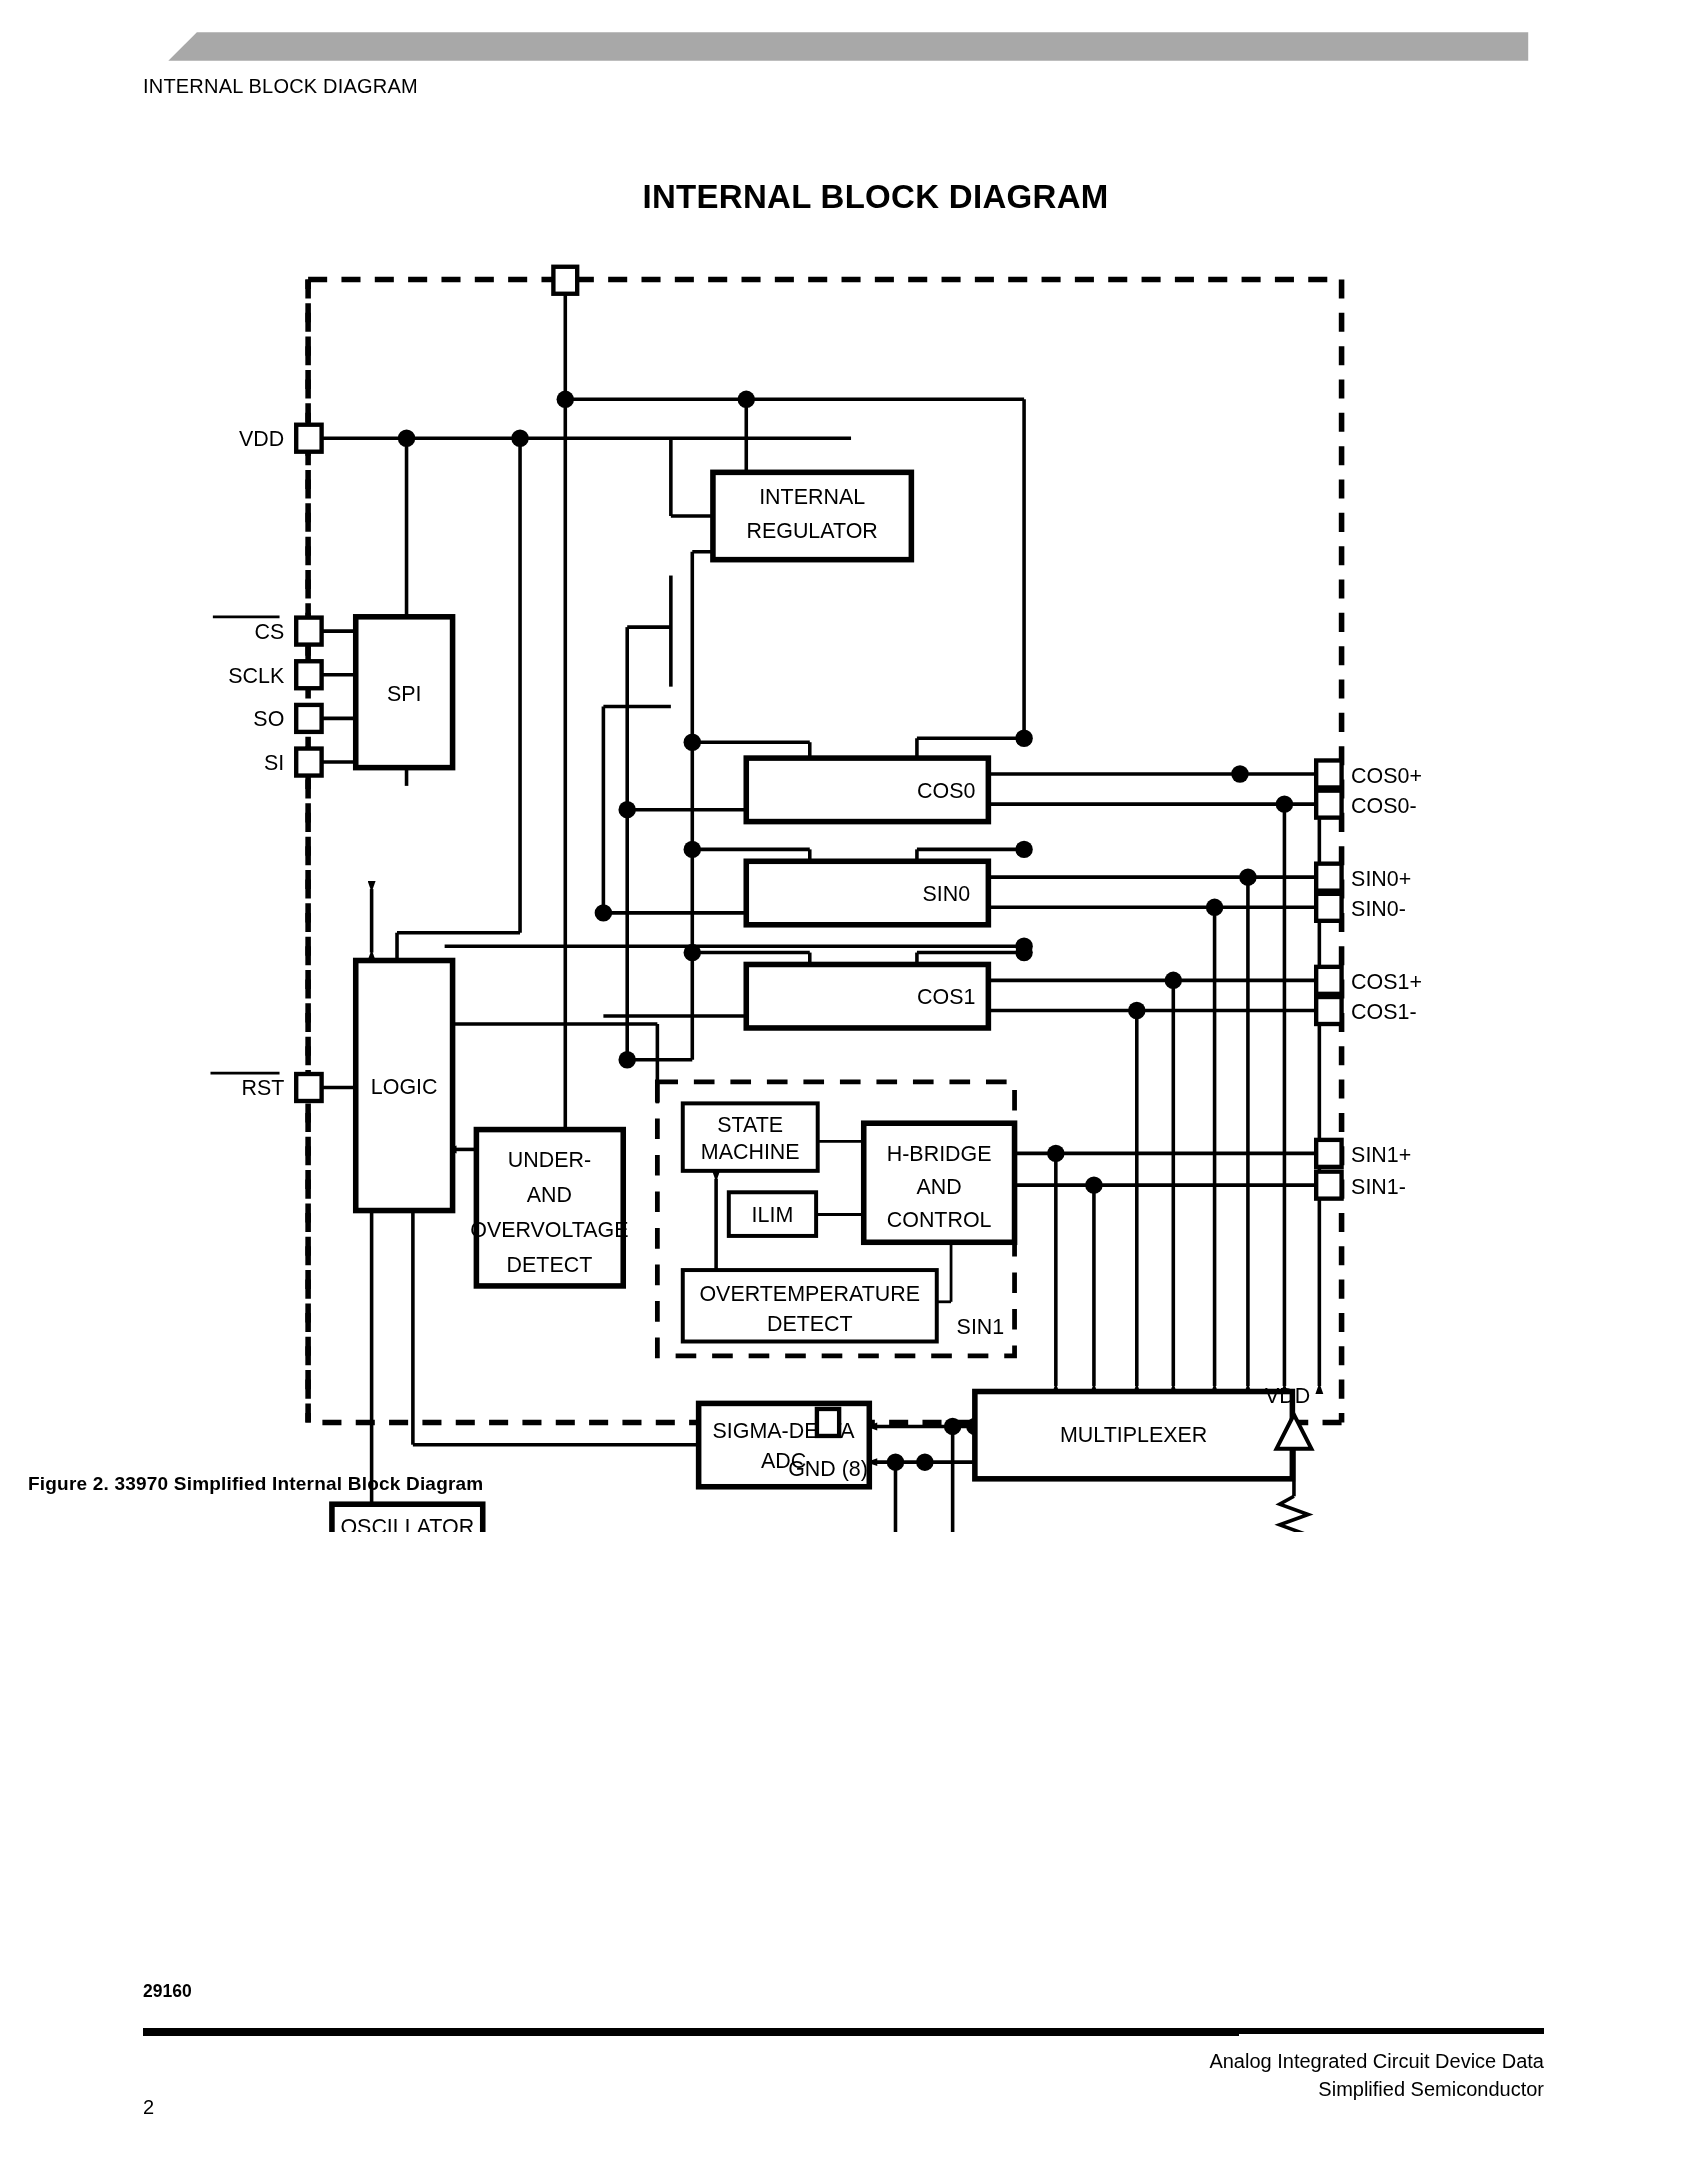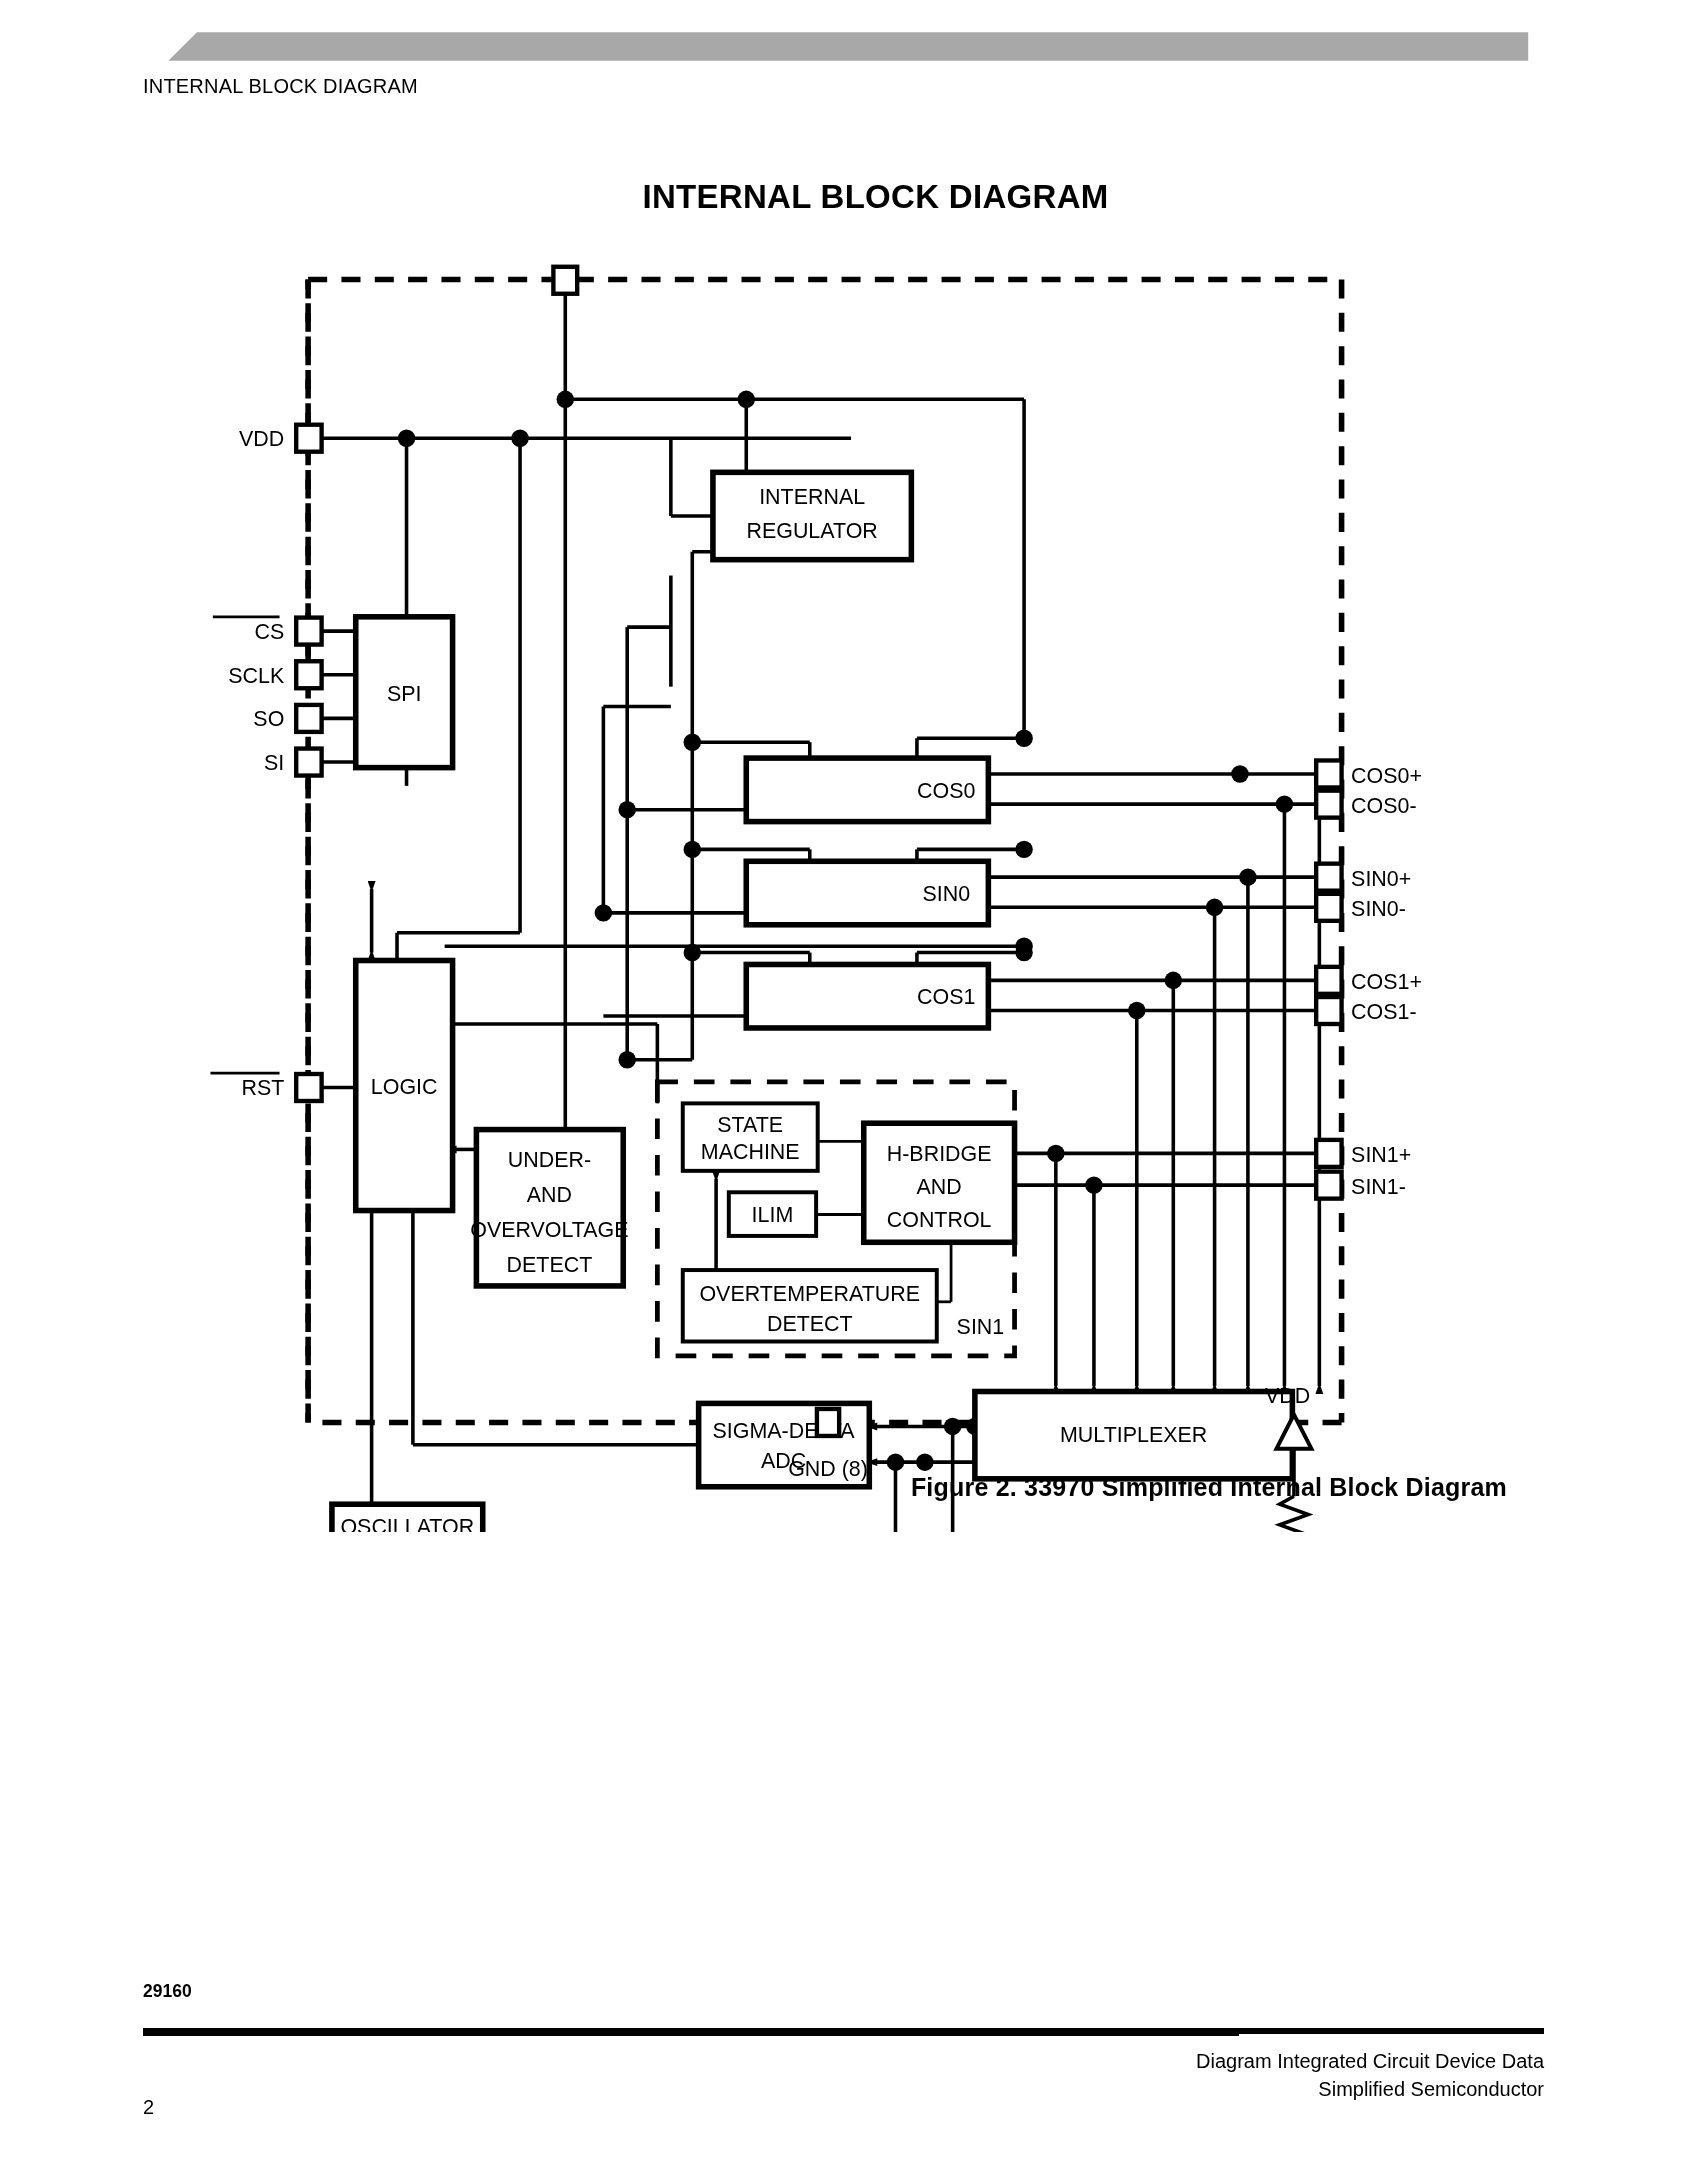--- a/index.html
+++ b/index.html
@@ -13,22 +13,22 @@
   .hdr-label{position:absolute;left:143px;top:75px;font-size:20px;letter-spacing:0.2px;}
 
   
   .main-title{position:absolute;left:0;top:178px;width:1687px;text-align:center;
               font-size:33px;font-weight:bold;letter-spacing:0.3px;}
   .main-title span{position:relative;left:32px;}
 
   
   .figure{position:absolute;left:0;top:262px;width:1687px;height:1270px;}
   .figure svg{display:block;}
-  .fig-caption{position:absolute;left:0;top:1473px;width:1479px;text-align:right;
-               font-size:25px;font-weight:bold;letter-spacing:0.2px;}
+  .fig-caption{position:absolute;left:0;top:1473px;width:1479px;text-align:left;
+               font-size:19px;font-weight:bold;letter-spacing:0.2px;}
   .fig-caption span{position:relative;left:28px;}
 
   
   .foot-part{position:absolute;left:143px;top:1981px;font-size:17.5px;font-weight:bold;}
   .foot-rule{position:absolute;left:143px;top:2028px;width:1401px;height:5.6px;background:#000;}
   .foot-rule:after{content:"";position:absolute;left:0;top:5.6px;width:1096px;height:2.4px;background:#000;}
   .foot-pageno{position:absolute;left:143px;top:2096px;font-size:20px;}
   .foot-right{position:absolute;right:143px;top:2047px;text-align:right;font-size:20px;line-height:1.42;}
 
   text{font-family:"Liberation Sans",sans-serif;}
@@ -426,18 +426,18 @@
   </div>
 
   <div class="fig-caption">
     <span>Figure 2. 33970 Simplified Internal Block Diagram</span>
   </div>
 
   <div class="foot-part">29160</div>
   <div class="foot-rule"></div>
   <div class="foot-pageno">2</div>
   <div class="foot-right">
-    <div>Diagram Integrated Circuit Device Data</div>
+    <div>Analog Integrated Circuit Device Data</div>
     <div>Simplified Semiconductor</div>
   </div>
 
 </div>
 
 
 </body></html>

